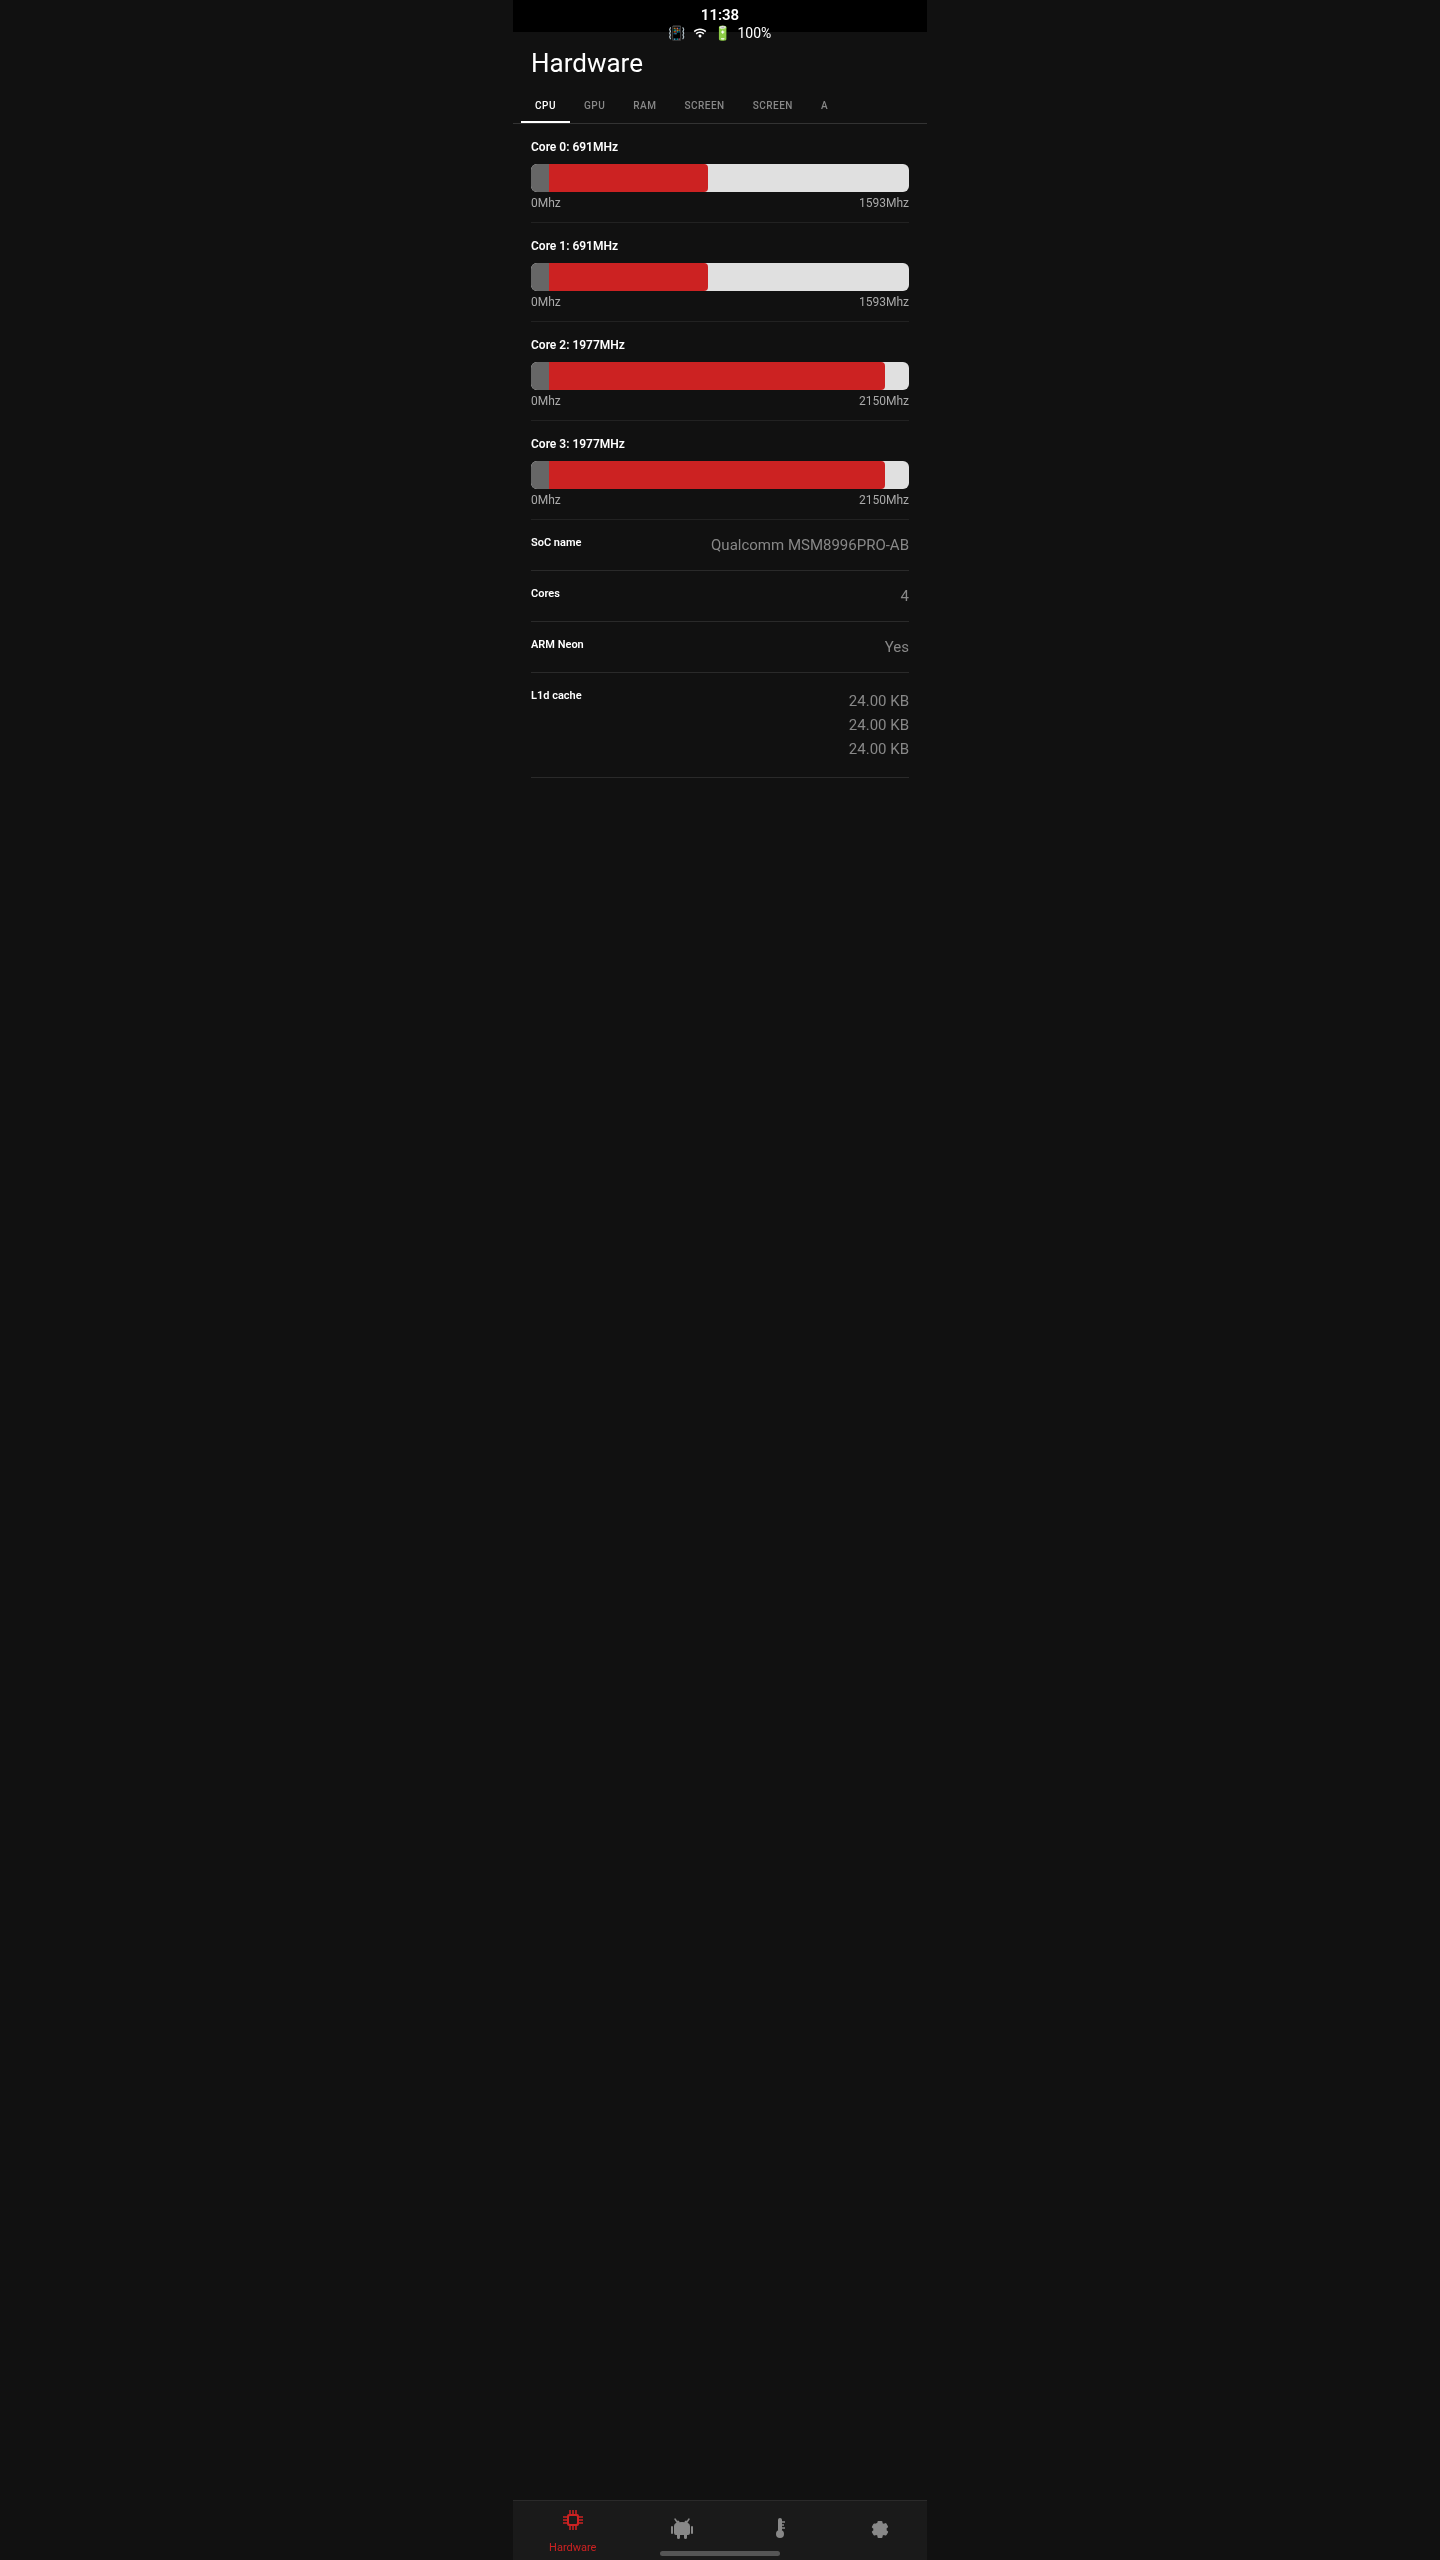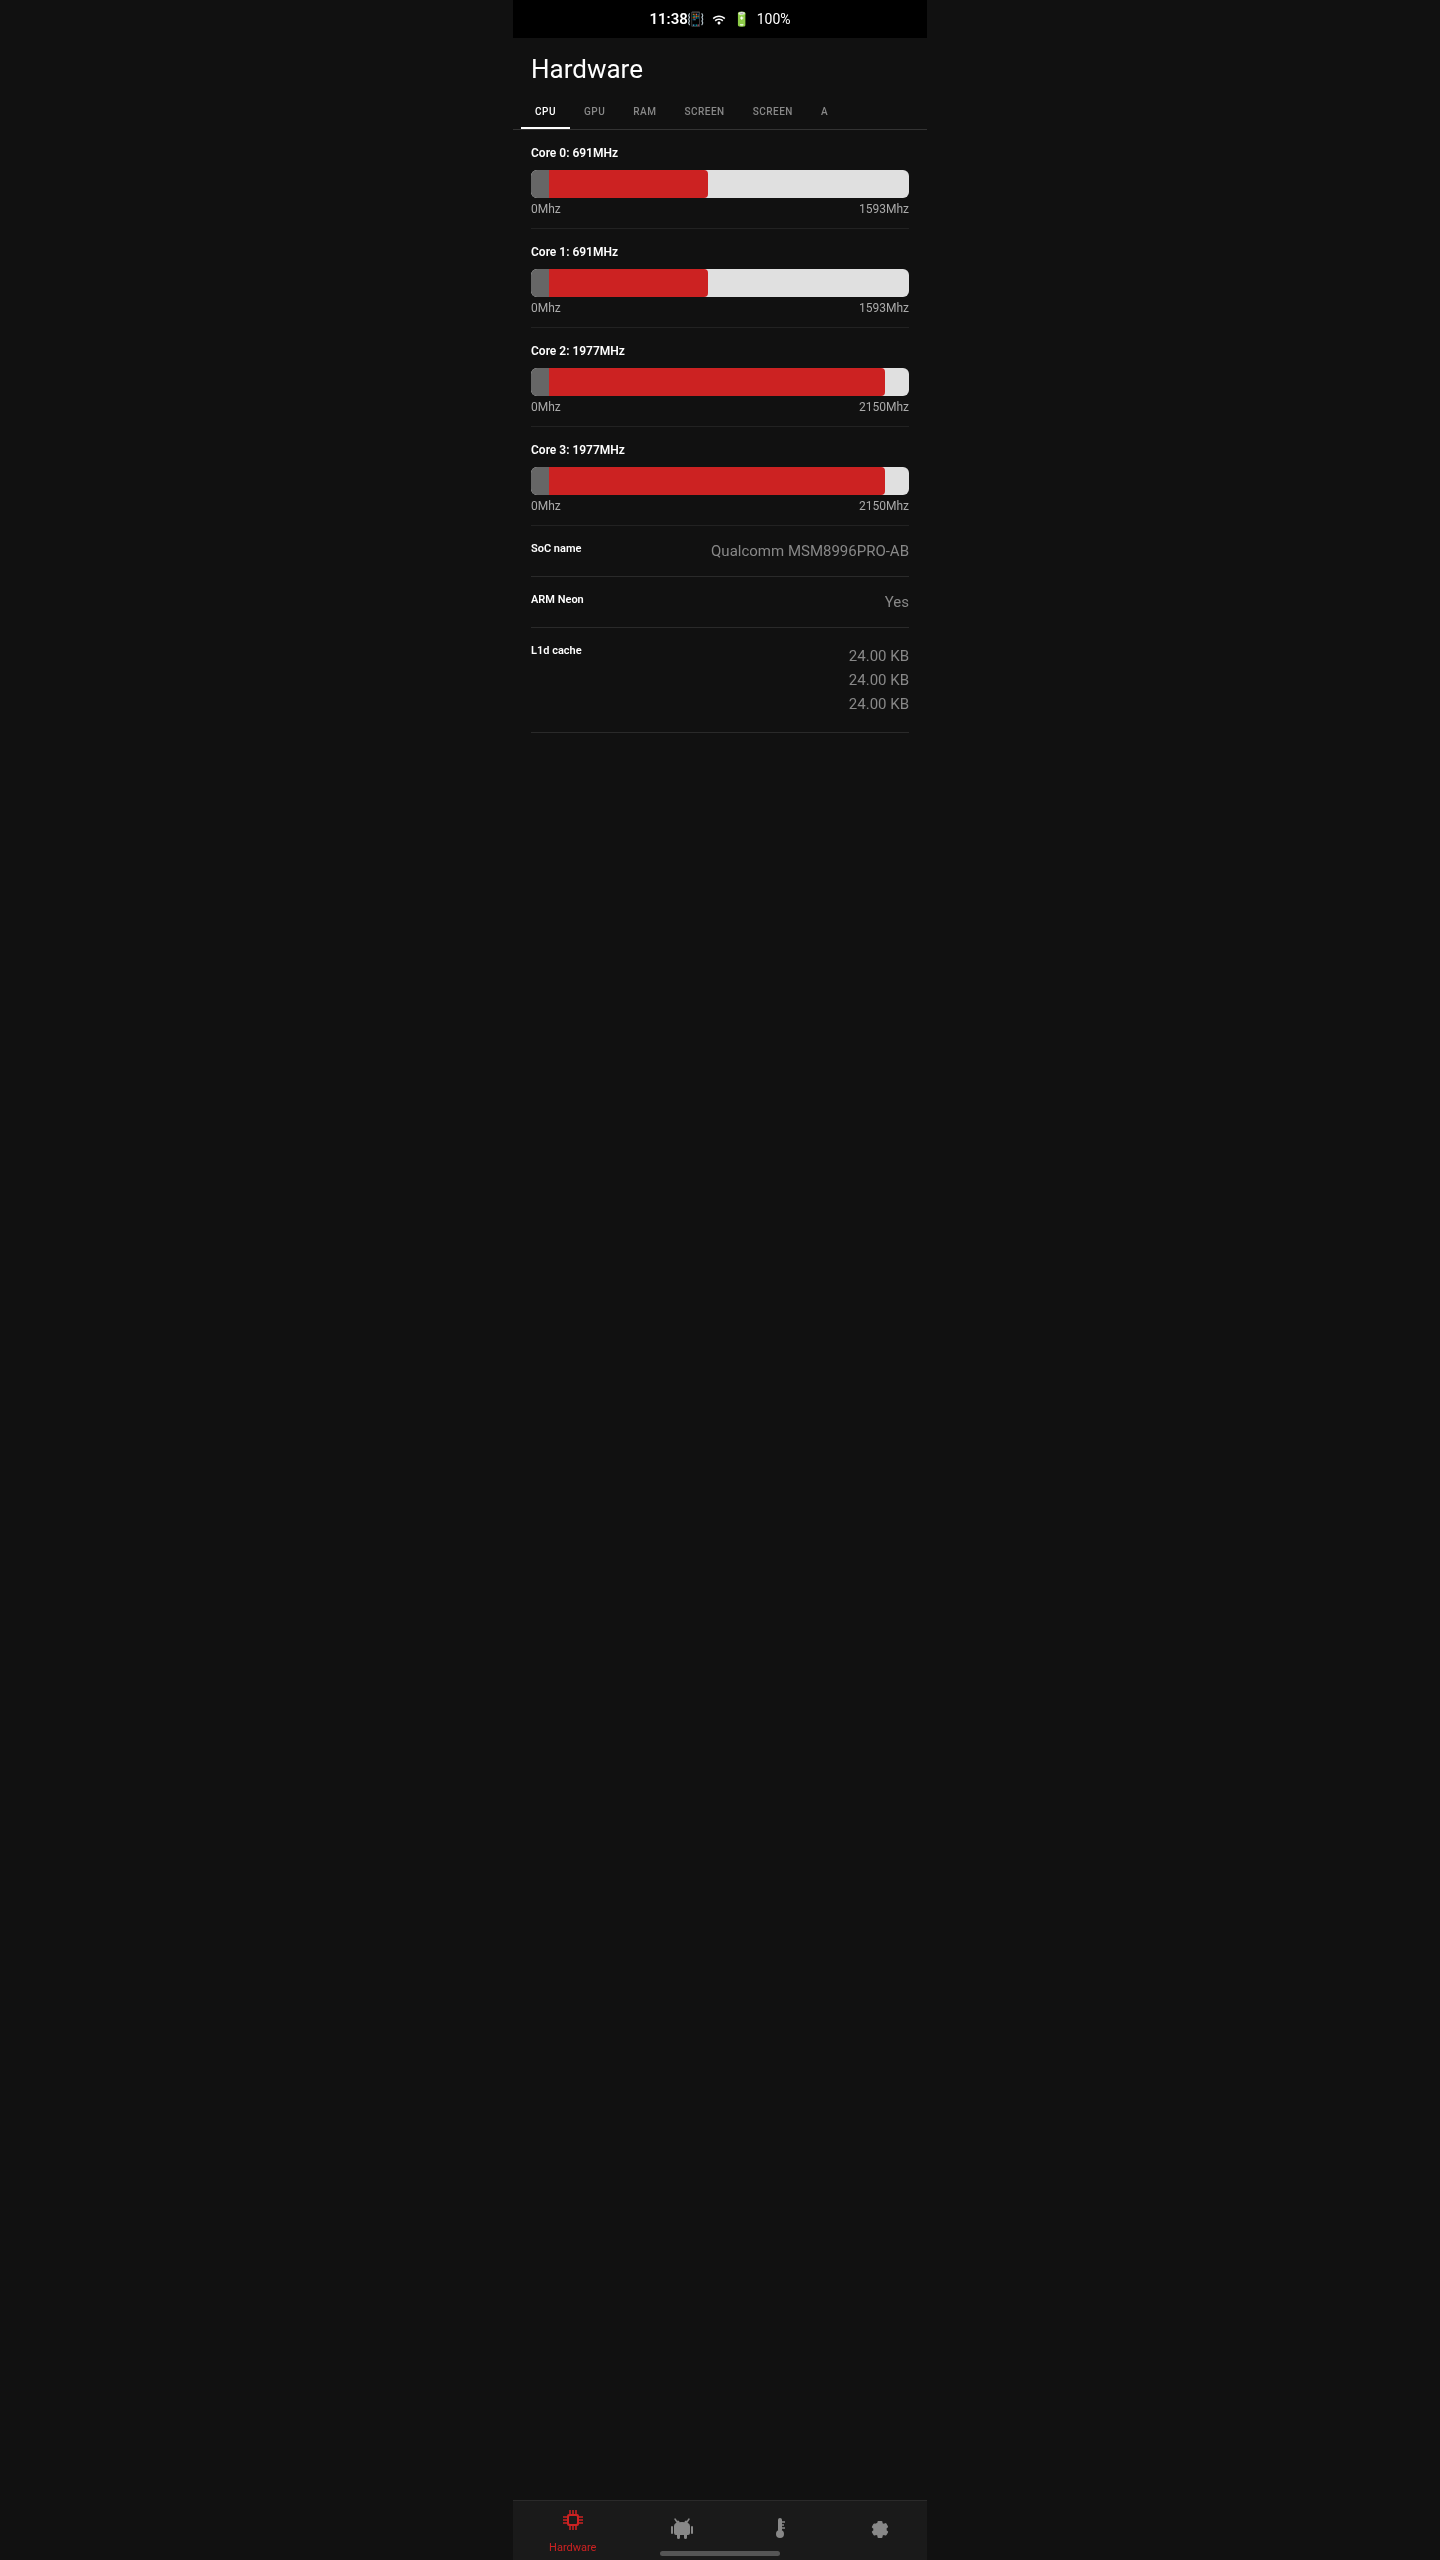--- a/index.html
+++ b/index.html
@@ -12,24 +12,25 @@
       width: 414px;
       min-height: 896px;
       margin: 0 auto;
       overflow-x: hidden;
       position: relative;
     }
 
     .status-bar {
       background: #000000;
       display: flex;
-      justify-content: center;
+      justify-content: space-between;
       align-items: center;
       padding: 6px 16px;
-      height: 38px;
+      height: 32px;
+      flex-direction: column;
     }
 
     .status-time {
       font-size: 15px;
       font-weight: 600;
       color: #ffffff;
     }
 
     .status-icons {
       display: flex;
@@ -303,20 +304,24 @@
       <span>0Mhz</span>
       <span>2150Mhz</span>
     </div>
   </div>
       </div>
 
     <div class="info-section" id="info-container">
         <div class="info-row">
       <span class="info-label">SoC name</span>
       <span class="info-value">Qualcomm MSM8996PRO-AB</span>
+    </div>
+        <div class="info-row">
+      <span class="info-label">Cores</span>
+      <span class="info-value">4</span>
     </div>
         <div class="info-row">
       <span class="info-label">ARM Neon</span>
       <span class="info-value">Yes</span>
     </div>
         <div class="info-row">
       <span class="info-label">L1d cache</span>
       <span class="info-value-multi">24.00 KB<br>24.00 KB<br>24.00 KB</span>
     </div>
       </div>

